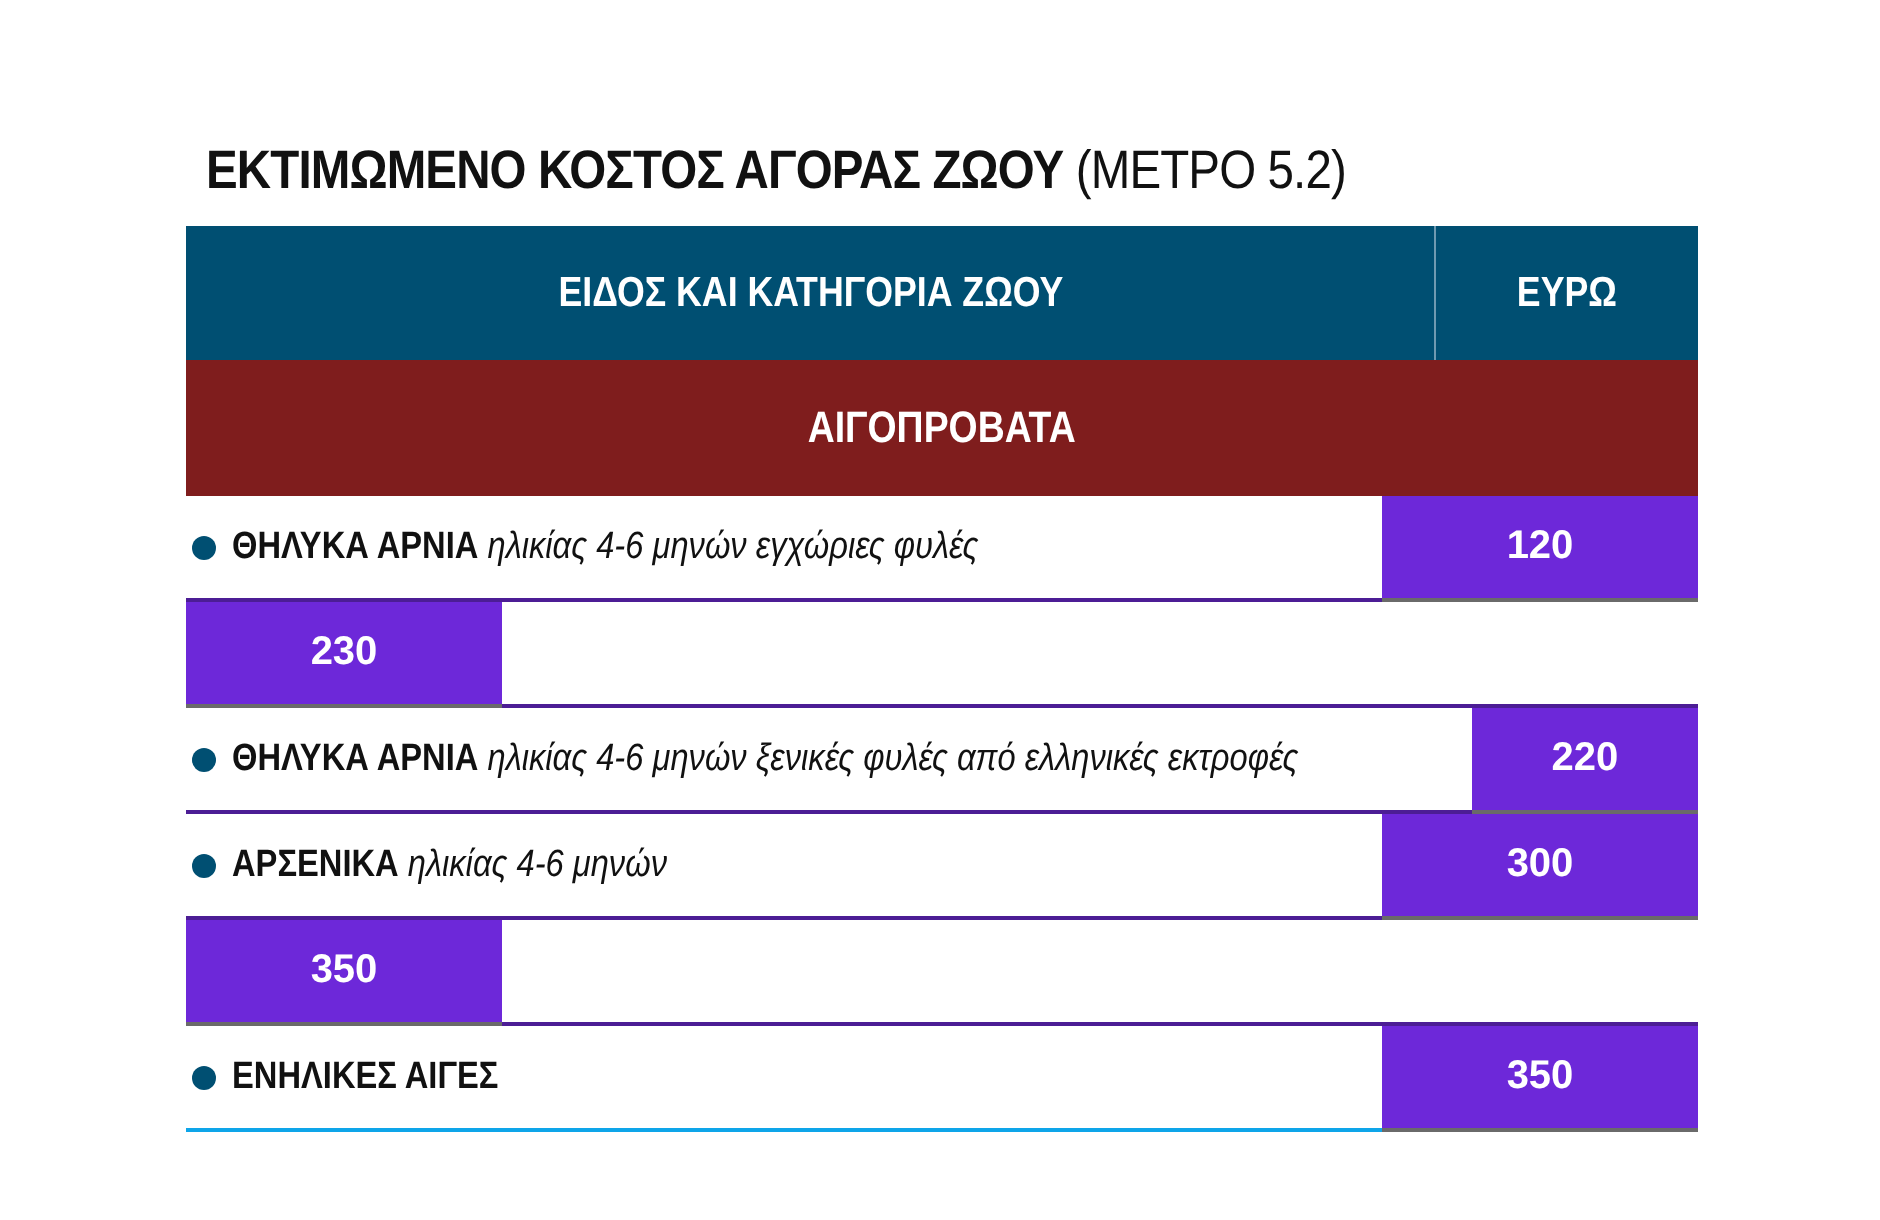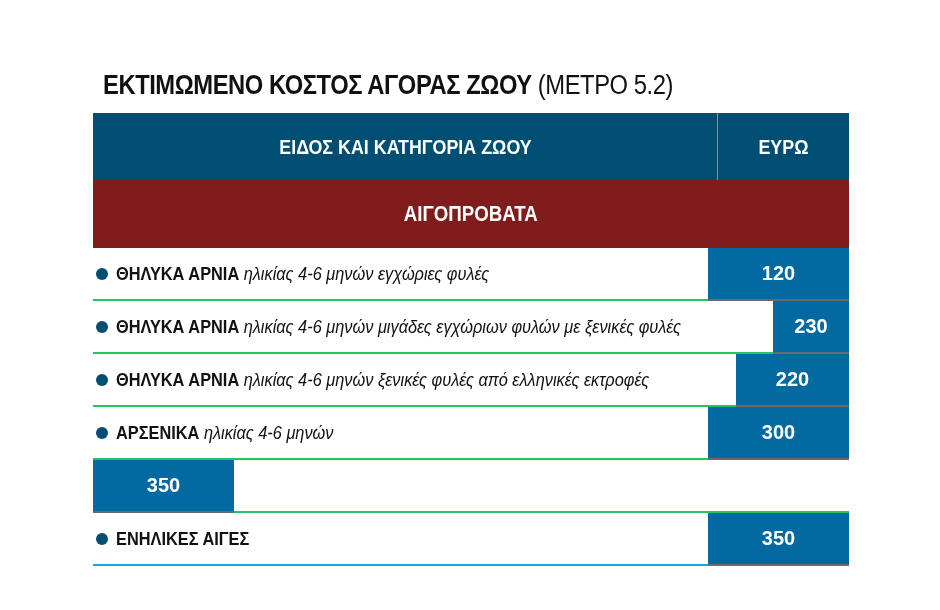--- a/index.html
+++ b/index.html
@@ -6,25 +6,25 @@
   body { width:940px; height:610px; position:relative; overflow:hidden; font-family:"Liberation Sans", sans-serif; }
   .title { position:absolute; left:103px; top:70px; font-size:27px; color:#111; white-space:nowrap; letter-spacing:-0.5px; transform:scaleX(0.88); transform-origin:left center; }
   .title .bold { font-weight:bold; }
   .title .light { font-weight:normal; }
   .table { position:absolute; left:93px; top:113px; width:756px; }
   .hdr { display:flex; height:67px; background:#004f72; color:#fff; }
   .hdr .c1 { flex:1; display:flex; align-items:center; justify-content:center; font-weight:bold; font-size:21px; border-right:1px solid #6f9ab1;text-align:center; }
   .hdr .c2 { width:131px; display:flex; align-items:center; justify-content:center; font-weight:bold; font-size:21px; }
   .hdr span, .sub span { display:inline-block; transform:scaleX(0.85); }
   .sub { height:68px; background:#7f1d1d; color:#fff; display:flex; align-items:center; justify-content:center; font-weight:bold; font-size:22px; }
-  .row { display:flex; height:51px; border-bottom:2px solid #22c55e; }
+  .row { display:flex; height:51px; border-bottom:2px solid #4c1d95; }
   .row:last-child { border-bottom:2px solid #0ea5e9;justify-content:space-between; }
   .row .c1 { flex:1; display:flex; align-items:center; font-size:19px; color:#111; white-space:nowrap; }
   .row .c1 .inner { display:inline-block; transform:scaleX(0.86); transform-origin:left center; }
-  .row .c2 { width:141px; background:#0369a1; color:#fff; display:flex; align-items:center; justify-content:center; font-size:20px; font-weight:bold; border-bottom:2px solid #6a6a6a; margin-bottom:-2px; }
+  .row .c2 { width:158px; background:#6d28d9; color:#fff; display:flex; align-items:center; justify-content:center; font-size:20px; font-weight:bold; border-bottom:2px solid #6a6a6a; margin-bottom:-2px; }
   .dot { display:inline-block; width:12px; height:12px; border-radius:50%; background:#004f72; margin-left:3px; margin-right:8px; flex:0 0 auto; }
   .name { font-weight:bold; }
   .desc { font-style:italic; font-weight:normal; }
 </style>
 </head>
 <body>
 
 <div class="title">
   <span class="bold">ΕΚΤΙΜΩΜΕΝΟ ΚΟΣΤΟΣ ΑΓΟΡΑΣ ΖΩΟΥ</span>
   <span class="light">(ΜΕΤΡΟ 5.2)</span>
@@ -44,24 +44,20 @@
     </div>
 
   <div class="row">
     <div class="c1">
         <span class="dot"></span>
         <span class="inner"><span class="name">ΘΗΛΥΚΑ ΑΡΝΙΑ</span> <span class="desc">ηλικίας 4-6 μηνών εγχώριες φυλές</span></span>
       </div>
     <div class="c2">120</div>
   </div>
   <div class="row">
-    <div class="c1">
-        <span class="dot"></span>
-        <span class="inner"><span class="name">ΘΗΛΥΚΑ ΑΡΝΙΑ</span> <span class="desc">ηλικίας 4-6 μηνών μιγάδες εγχώριων φυλών με ξενικές φυλές</span></span>
-      </div>
     <div class="c2">230</div>
   </div>
   <div class="row">
     <div class="c1">
         <span class="dot"></span>
         <span class="inner"><span class="name">ΘΗΛΥΚΑ ΑΡΝΙΑ</span> <span class="desc">ηλικίας 4-6 μηνών ξενικές φυλές από ελληνικές εκτροφές</span></span>
       </div>
     <div class="c2">220</div>
   </div>
   <div class="row">

